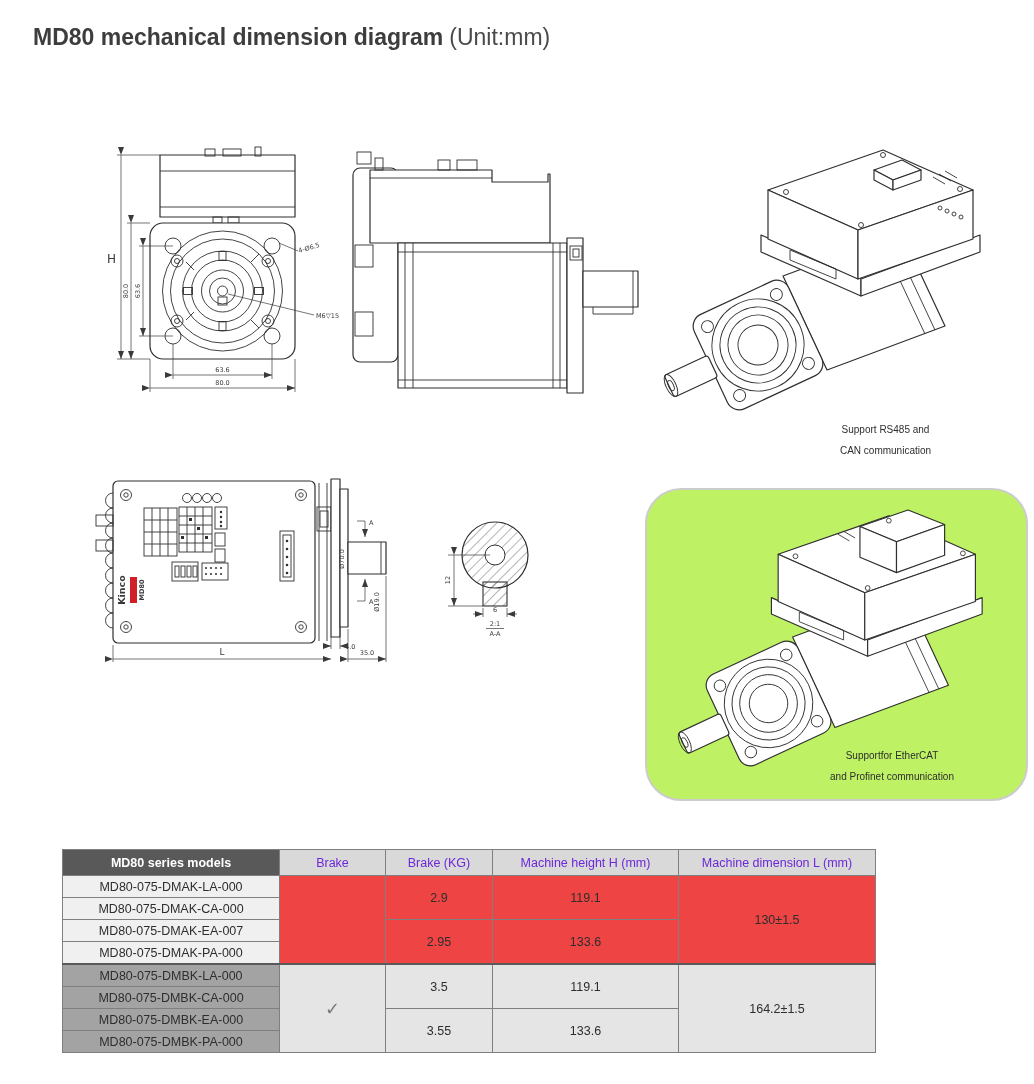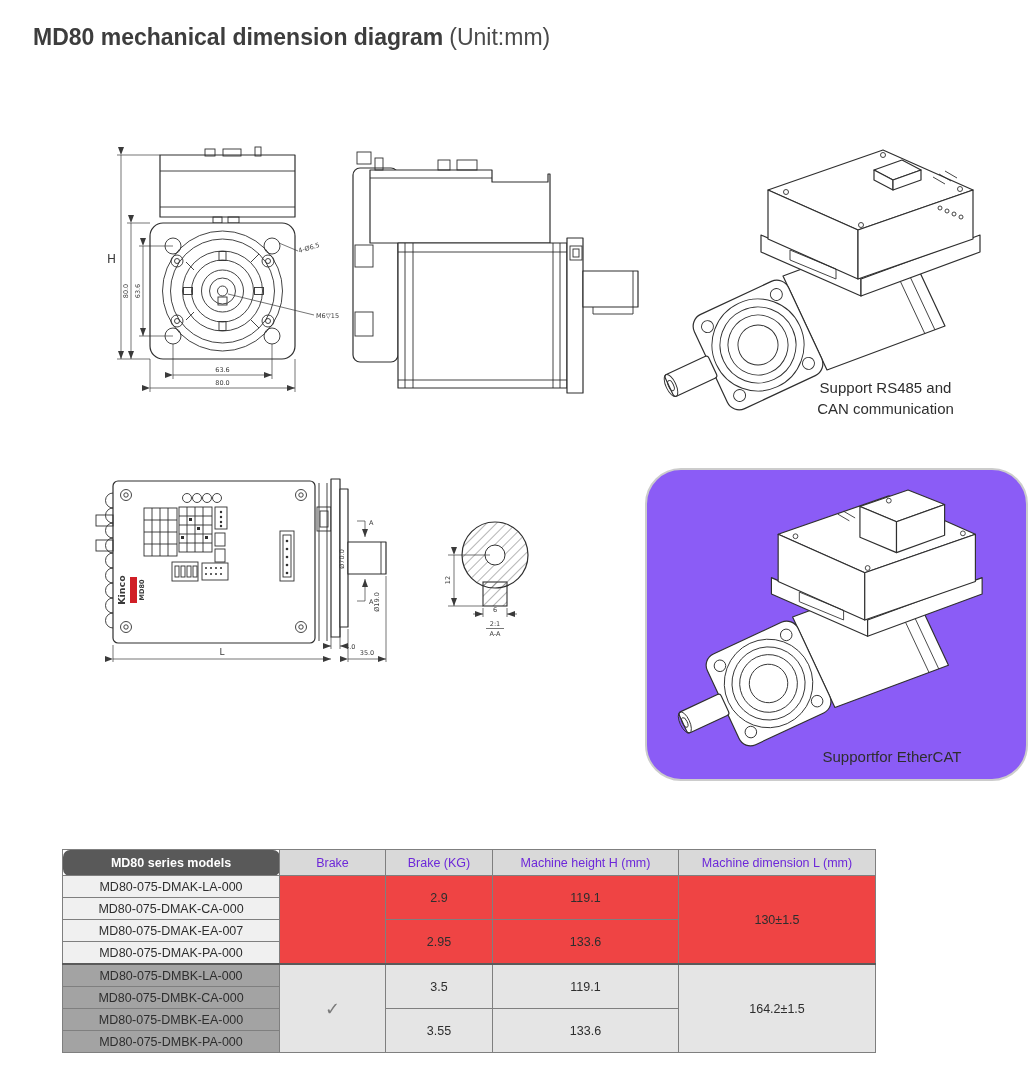--- a/index.html
+++ b/index.html
@@ -14,37 +14,37 @@
   .page-title .unit{font-weight:normal;margin-left:6px;color:#4a4a4a;}
   
   svg.drawing{position:absolute;overflow:visible;}
   svg.drawing text{font-family:"DejaVu Sans","Liberation Sans",sans-serif;font-size:6.5px;fill:#3a3a3a;}
   svg.drawing text.big{font-size:12px;}
   svg.drawing text.mid{font-size:9px;}
   .outline{fill:#ffffff;stroke:#2f2f2f;stroke-width:1.2;stroke-linejoin:round;}
   .thin{fill:none;stroke:#2f2f2f;stroke-width:0.9;}
   .dim{stroke:#3a3a3a;stroke-width:0.7;fill:none;}
   
-  .annot{font-size:15px;color:#2e2e2e;text-align:center;line-height:21px;}
+  .annot{font-size:10px;color:#2e2e2e;text-align:center;line-height:21px;margin-top:42px;}
   
   .panel{
-    left:645px;top:468px;width:383px;height:313px;border:2px solid #cccccc;
-    border-radius:36px;box-sizing:border-box;background:#8b5cf6;padding-left:40px;
+    left:645px;top:488px;width:383px;height:313px;border:2px solid #cccccc;
+    border-radius:36px;box-sizing:border-box;background:#bef264;padding-left:40px;
   }
   
   table.spec{
     position:absolute;left:62px;top:849px;width:813px;border-collapse:collapse;
     table-layout:fixed;font-size:12.5px;color:#2e2e2e;
   }
   table.spec td,table.spec th{
     border:1px solid #7f7f7f;text-align:center;vertical-align:middle;
     padding:0;height:21px;font-weight:normal;overflow:hidden;white-space:nowrap;
   }
   table.spec tr.hdr th{height:25px;background:#d9d9d9;color:#6d28d9;}
-  table.spec tr.hdr th.dark{background:#595959;color:#ffffff;font-weight:bold;border-radius:7px;}
+  table.spec tr.hdr th.dark{background:#595959;color:#ffffff;font-weight:bold;}
   table.spec td.model-a{background:#f0f0f0;}
   table.spec td.model-b{background:#a3a3a3;}
   table.spec td.plain{background:#ef4444;}
   table.spec td.shade{background:#e5e5e5;}
   table.spec tr.band-split td{border-top:2px solid #5a5a5a;}
   table.spec{border:1px solid #5f5f5f;}
   td.brake-cell span{font-family:"DejaVu Sans",sans-serif;font-size:18px;color:#7a7a7a;font-weight:300;}
 </style>
 </head>
 <body>
@@ -410,20 +410,21 @@
           <circle class="thin" cx="243" cy="22" r="2.5"></circle>
         <circle class="thin" cx="320" cy="56" r="2.5"></circle>
           <circle class="thin" cx="221" cy="92" r="2.5"></circle>
         <line class="thin" x1="190" y1="36" x2="202" y2="43"></line>
         <line class="thin" x1="196" y1="33" x2="208" y2="40"></line>
       </g>
     </g>
   </svg>
   <div class="abs annot" style="right:14px;bottom:12px;width:240px;">
     <div>Supportfor EtherCAT</div>
+    <div>and Profinet communication</div>
   </div>
 </div>
 
 <table class="spec">
   <colgroup>
     <col style="width:217px">
       <col style="width:106px">
       <col style="width:107px">
     <col style="width:186px">
       <col style="width:197px">

